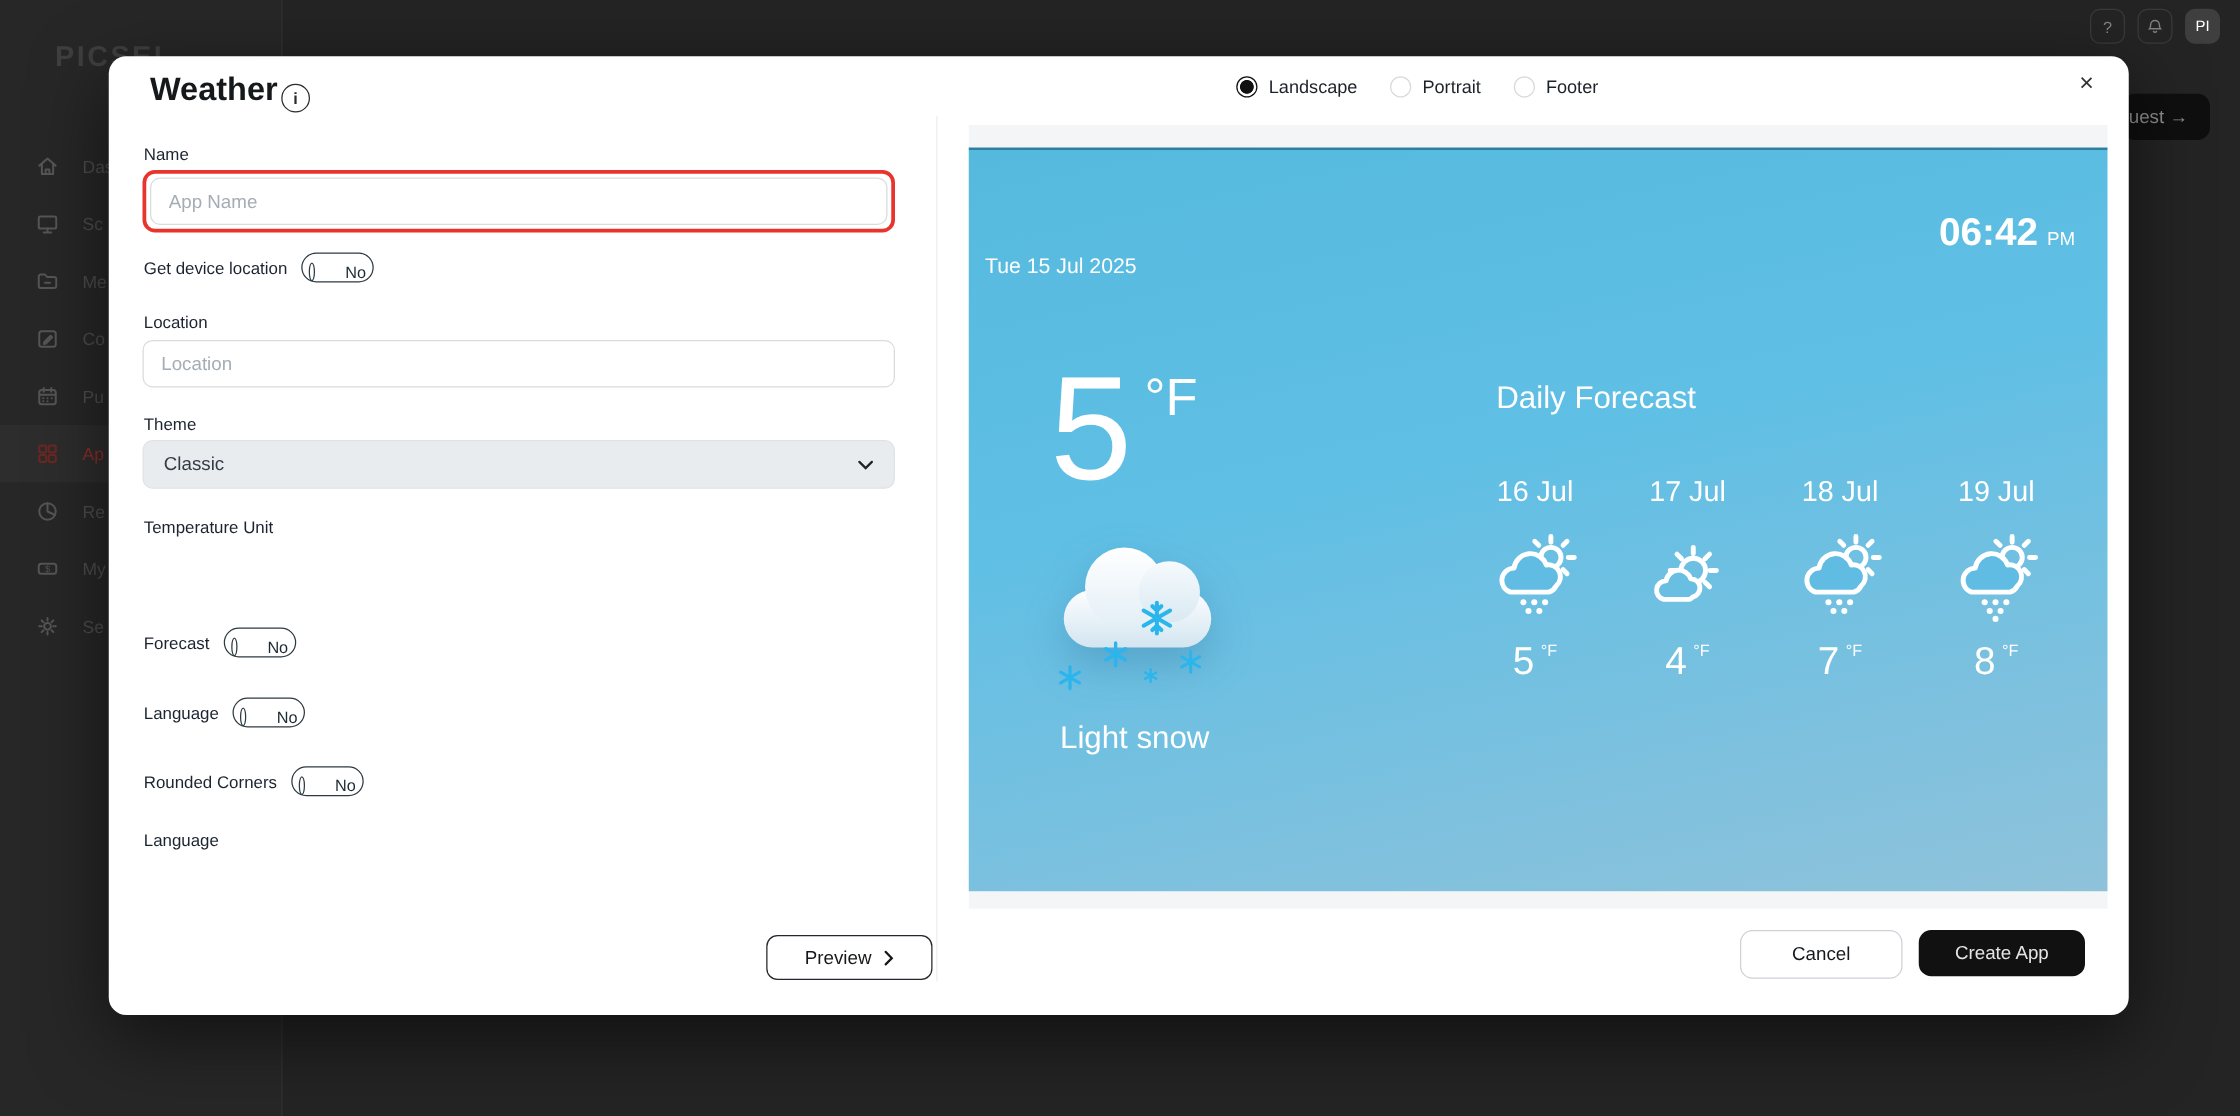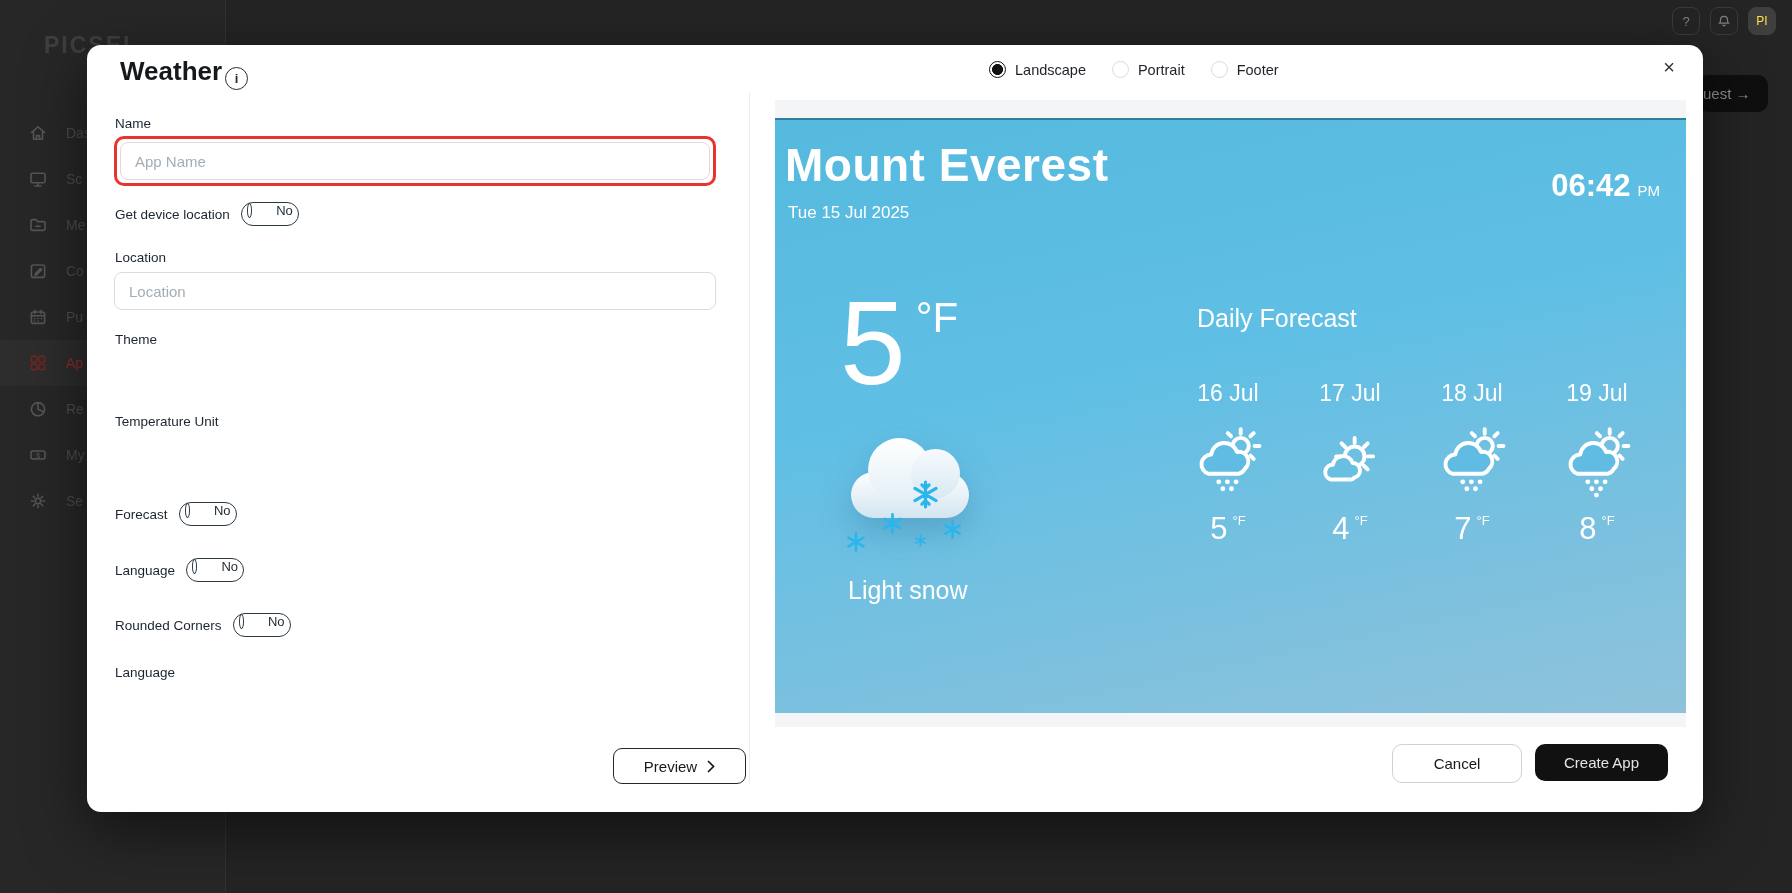--- a/index.html
+++ b/index.html
@@ -11,21 +11,21 @@
   .logo{position:absolute;left:44px;top:32px;font-size:23px;font-weight:700;color:#3f3f3f;letter-spacing:2px;}
   .nav{position:absolute;left:0;top:110px;width:100%;}
   .nav-item{height:46px;display:flex;align-items:center;gap:18px;padding-left:28px;color:#4c4c4c;font-size:14px;cursor:pointer;}
   .nav-item svg{flex:0 0 auto;}
   .nav-item.active{background:#2e2d2d;color:#8c2e28;}
   .nav-icon{stroke:#565656;fill:none;stroke-width:1.6;stroke-linecap:round;stroke-linejoin:round;}
   .nav-item.active .nav-icon{stroke:#6e2723;}
   .topbar-icons{position:absolute;top:7px;right:16px;display:flex;gap:10px;}
   .tb-btn{width:26px;height:26px;border:1px solid #3a3a3a;border-radius:8px;color:#808080;font-size:13px;
           display:flex;align-items:center;justify-content:center;background:transparent;}
-  .tb-btn.avatar{background:#3f3f3f;border-color:#3f3f3f;color:#fde047;font-size:12px;}
+  .tb-btn.avatar{background:#3f3f3f;border-color:#3f3f3f;color:#ffffff;font-size:12px;}
   .partial-btn{position:absolute;right:24px;top:75px;width:70px;height:37px;background:#0f0f0f;border-radius:10px;
           color:#8f8f8f;font-size:15px;display:flex;align-items:center;padding-left:5px;box-sizing:border-box;}
 
   
   .modal{position:absolute;left:87px;top:45px;width:1616px;height:767px;background:#fff;border-radius:14px;
          box-shadow:0 18px 60px rgba(0,0,0,.55);z-index:10;}
   .modal-title{position:absolute;left:33px;top:11px;font-size:26px;font-weight:700;color:#16191c;}
   .info-icon{position:absolute;left:138px;top:22px;width:21px;height:21px;border:1.7px solid #2b2b2b;border-radius:50%;
          color:#2b2b2b;font-size:13px;font-weight:700;display:flex;align-items:center;justify-content:center;}
   .radio-group{position:absolute;left:902px;top:16px;display:flex;gap:26px;align-items:center;}
@@ -41,21 +41,21 @@
   .txt-input{width:100%;height:100%;box-sizing:border-box;border:1px solid #d8dce0;border-radius:8px;padding:0 14px;
             font-size:15px;color:#333;font-family:"Liberation Sans",sans-serif;outline:none;}
   .txt-input::placeholder{color:#a4adb5;}
   .plain-input{position:absolute;left:27px;width:602px;height:38px;}
   .select{position:absolute;left:27px;width:602px;height:39px;background:#e8ecef;border:1px solid #dfe3e6;border-radius:8px;
           box-sizing:border-box;display:flex;align-items:center;justify-content:space-between;padding:0 16px;cursor:pointer;}
   .select span{font-size:15px;color:#333b44;}
   .toggle-row{position:absolute;left:28px;display:flex;align-items:center;gap:11px;}
   .toggle-row .t-label{font-size:13.5px;color:#1b2430;}
   .toggle{width:58px;height:24px;border:1.6px solid #2c3a42;border-radius:13px;box-sizing:border-box;
-          display:flex;align-items:flex-start;padding:0 5px;gap:24px;cursor:pointer;background:#fff;}
+          display:flex;align-items:flex-end;padding:0 5px;gap:24px;cursor:pointer;background:#fff;}
   .knob{width:15px;height:15px;border:1.6px solid #2c3a42;border-radius:50%;box-sizing:border-box;}
   .t-val{font-size:13px;color:#1d2a32;}
   .preview-btn{position:absolute;left:493px;top:703px;width:131px;height:34px;border:1px solid #22282d;border-radius:9px;
           background:#fff;display:flex;align-items:center;justify-content:center;gap:10px;font-size:15px;color:#16191c;cursor:pointer;margin-left:33px;}
 
   
   .pane-divider{position:absolute;left:662px;top:48px;height:692px;border-left:1px solid #ededed;}
   .strip{position:absolute;left:688px;width:911px;background:#f4f5f6;}
   .strip.top{top:55px;height:18px;}
   .strip.bottom{top:668px;height:14px;}
@@ -221,20 +221,26 @@
         <span class="t-val">No</span>
       </div>
     </div>
 
     <div class="fld-label" style="top:205px">Location</div>
     <div class="plain-input" style="top:227px">
       <input class="txt-input" type="text" placeholder="Location" style="">
     </div>
 
     <div class="fld-label" style="top:287px">Theme</div>
+    <div class="select" style="top:307px">
+      <span>Classic</span>
+      <svg width="13" height="8" viewBox="0 0 13 8" fill="none" stroke="#1e242a" stroke-width="1.8" stroke-linecap="round">
+          <path d="M1.5 1.5 L6.5 6.5 L11.5 1.5"></path>
+        </svg>
+    </div>
 
     <div class="fld-label" style="top:369px">Temperature Unit</div>
 
     <div class="toggle-row" style="top:457px">
       <span class="t-label">Forecast</span>
       <div class="toggle">
         <span class="knob"></span>
         <span class="t-val">No</span>
       </div>
     </div>
@@ -262,21 +268,20 @@
       <svg width="8" height="13" viewBox="0 0 8 13" fill="none" stroke="#16191c" stroke-width="1.7" stroke-linecap="round">
           <path d="M1.5 1.5 L6.5 6.5 L1.5 11.5"></path>
         </svg>
     </div>
 
     <div class="pane-divider"></div>
     <div class="strip top"></div>
     <div class="strip bottom"></div>
 
     <div class="wcard">
-      <div class="w-loc">Mount Everest</div>
       <div class="w-date">Tue 15 Jul 2025</div>
       <div class="w-time">
         <span class="tm">06:42</span>
         <span class="mer">PM</span>
       </div>
 
       <div class="big-temp">
         <span class="big-num">5</span>
         <span class="big-unit">°F</span>
       </div>

